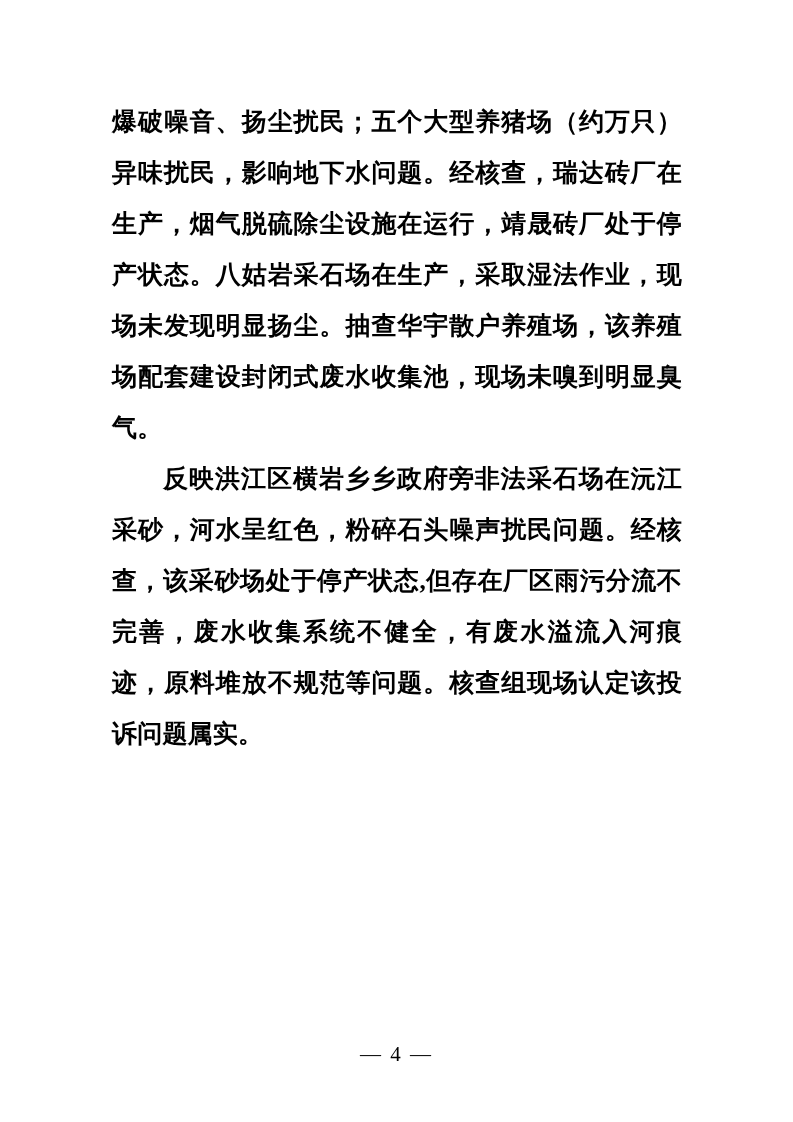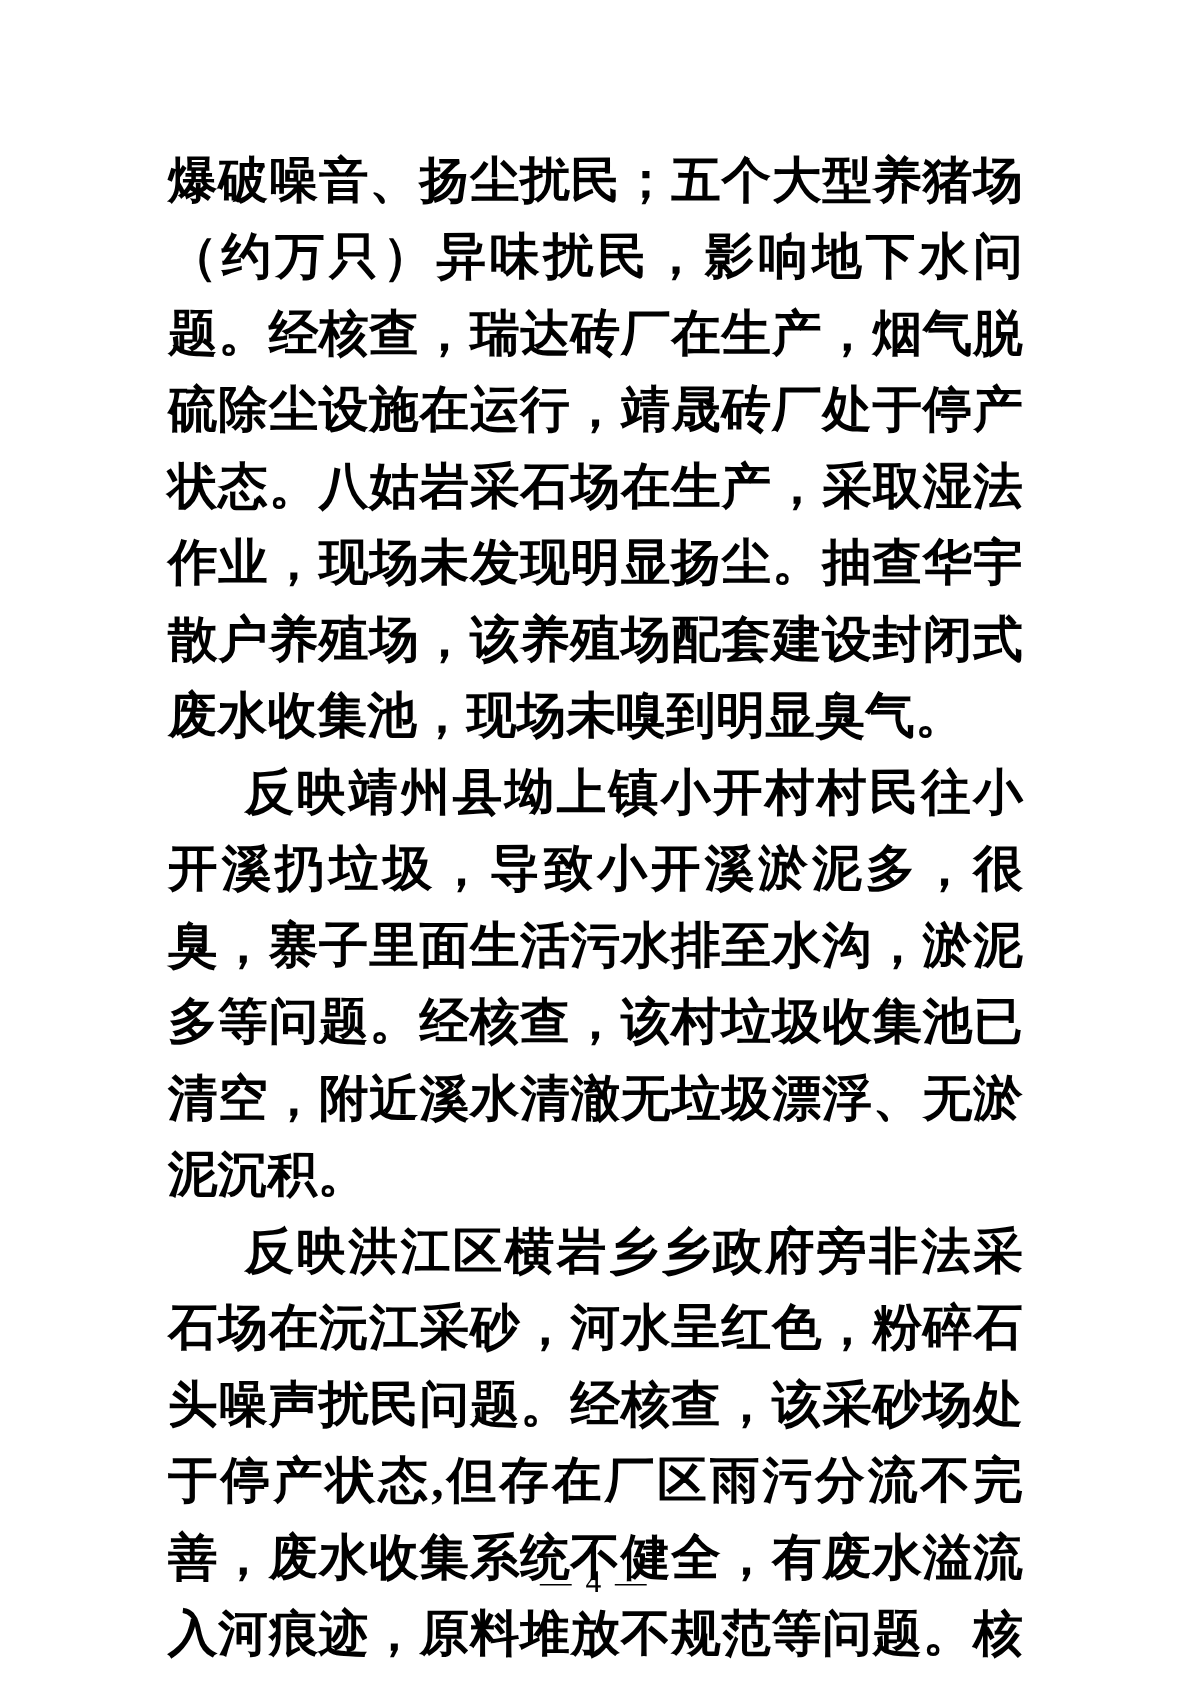--- a/index.html
+++ b/index.html
@@ -23,21 +23,21 @@
     height: 1122px;
     background: #fff;
   }
   .content {
     position: absolute;
     left: 112px;
     top: 96px;
     width: 570px;
   }
   .para {
-    font-size: 33px;
+    font-size: 25px;
     line-height: 51px;
     letter-spacing: 0.2px;
     text-align: justify;
     text-justify: inter-ideograph;
     margin: 0;
     font-weight: 600;
     font-family: "Liberation Serif", "DejaVu Serif", serif;
   }
   .para.indent {
     text-indent: 51px;
@@ -53,17 +53,16 @@
     font-family: "Liberation Serif", "DejaVu Serif", serif;
     color: #000;
   }
 </style>
 </head>
 <body>
 
 <div class="page">
   <div class="content">
     <p class="para">爆破噪音、扬尘扰民；五个大型养猪场（约万只）异味扰民，影响地下水问题。经核查，瑞达砖厂在生产，烟气脱硫除尘设施在运行，靖晟砖厂处于停产状态。八姑岩采石场在生产，采取湿法作业，现场未发现明显扬尘。抽查华宇散户养殖场，该养殖场配套建设封闭式废水收集池，现场未嗅到明显臭气。</p>
-    <p class="para indent">反映靖州县坳上镇小开村村民往小开溪扔垃圾，导致小开溪淤泥多，很臭，寨子里面生活污水排至水沟，淤泥多等问题。经核查，该村垃圾收集池已清空，附近溪水清澈无垃圾漂浮、无淤泥沉积。</p>
     <p class="para indent">反映洪江区横岩乡乡政府旁非法采石场在沅江采砂，河水呈红色，粉碎石头噪声扰民问题。经核查，该采砂场处于停产状态,但存在厂区雨污分流不完善，废水收集系统不健全，有废水溢流入河痕迹，原料堆放不规范等问题。核查组现场认定该投诉问题属实。</p>
   </div>
   <div class="footer">— 4 —</div>
 </div>
 
 </body></html>

